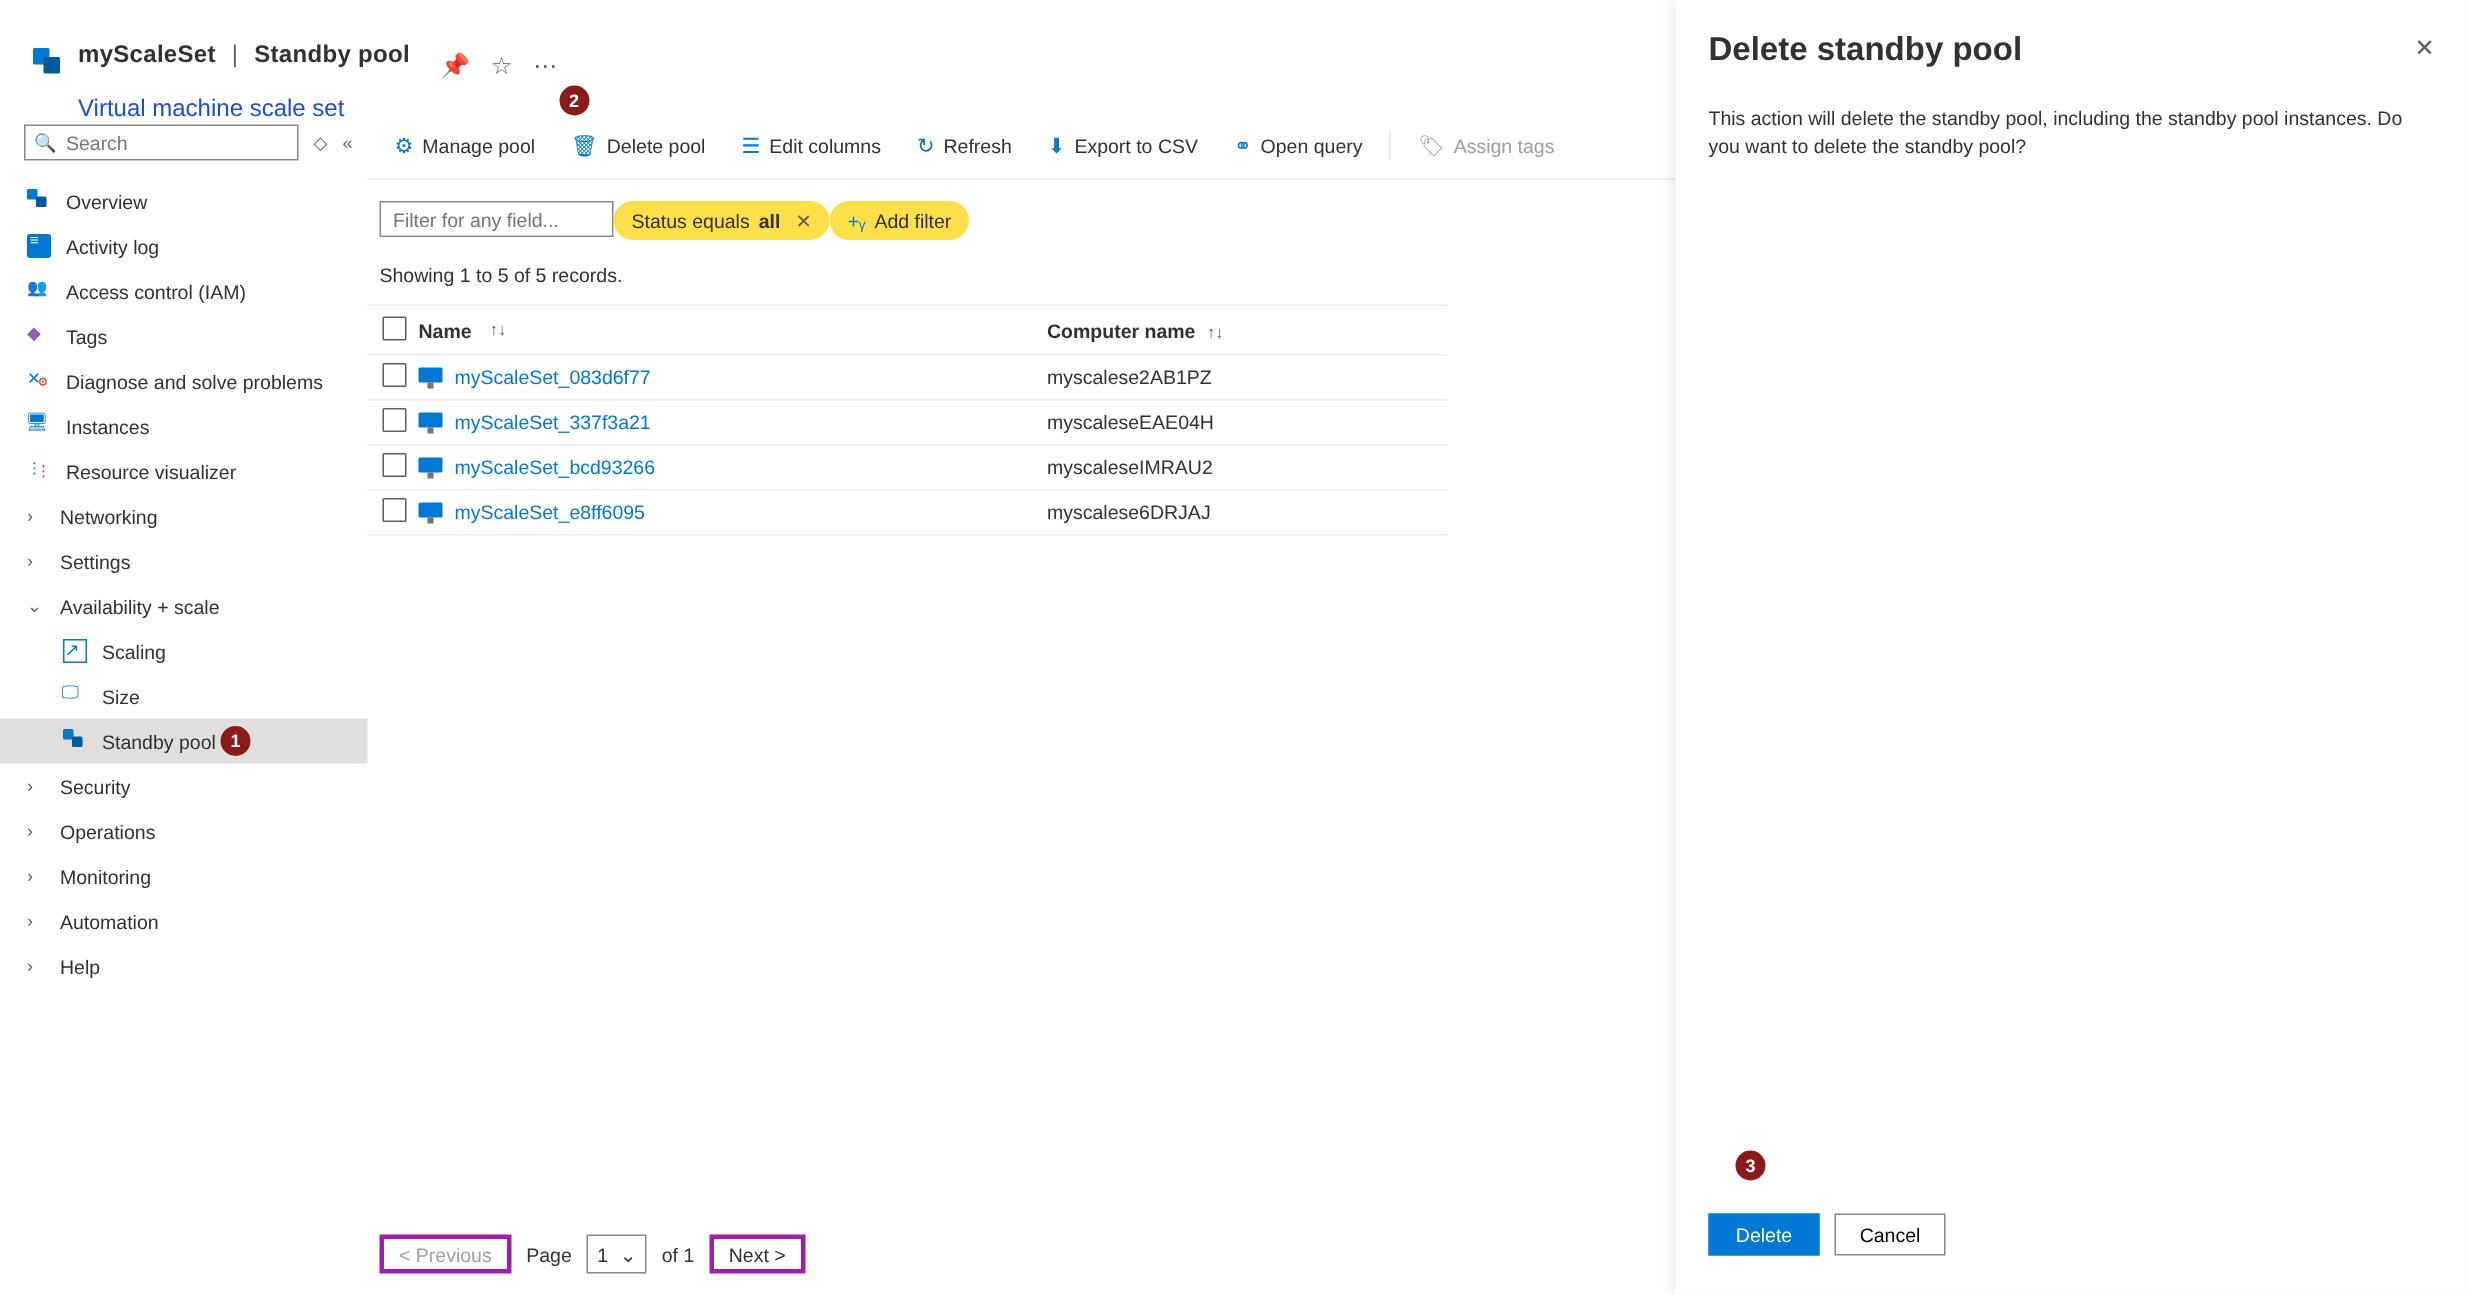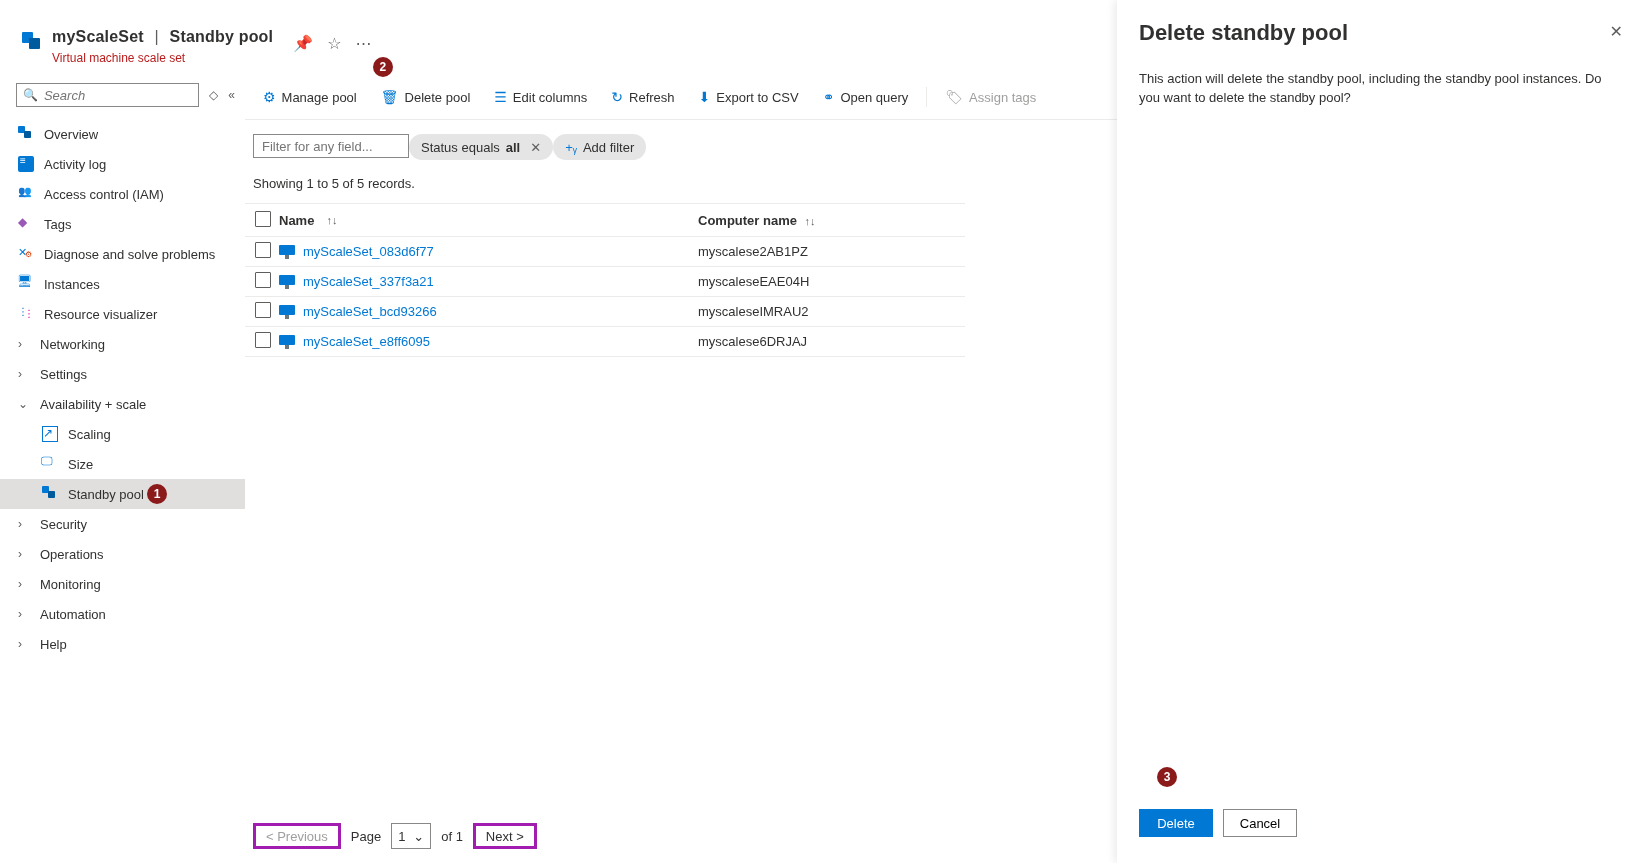--- a/index.html
+++ b/index.html
@@ -33,21 +33,21 @@
   }
   .app-icon .sq { position: absolute; width: 11px; height: 11px; background:#0078d4; border-radius:1px;}
   .app-icon .sq1 { top:0; left:0; }
   .app-icon .sq2 { top:6px; left:7px; background:#005a9e;}
   .title-block h1 {
     font-size: 16px;
     font-weight: 600;
     letter-spacing: .2px;
   }
   .title-block h1 .sep { font-weight: 400; color:#605e5c; margin: 0 6px; }
-  .title-block .subtitle { color:#b91c1c; font-size:12px; margin-top:5px; }
+  .title-block .subtitle { color:#1d4ed8; font-size:16px; margin-top:18px; }
   .header-actions {
     display: flex;
     align-items: center;
     gap: 14px;
     margin-left: 20px;
     margin-top: 6px;
     color:#605e5c;
   }
   .header-actions .pin, .header-actions .star, .header-actions .dots {
     cursor: pointer;
@@ -63,21 +63,21 @@
   .search-row { display:flex; align-items:center; gap:10px; padding: 0 10px 12px 16px;}
   .search-box {
     flex:1;
     display:flex; align-items:center;
     border:1px solid #8a8886;
     height:24px;
     background:#fff;
   }
   .search-box .sicon { padding:0 6px; color:#0078d4; font-size:12px;}
   .search-box input {
-    border:none; outline:none; font-style:italic; font-size:13px;
+    border:none; outline:none; font-size:13px;
     width:100%; color:#ec4899; background:transparent;
   }
   .nav-toggle { color:#605e5c; font-size:12px; cursor:pointer; }
   .nav-collapse { color:#605e5c; font-size:12px; cursor:pointer; }
 
   .nav-item {
     display:flex; align-items:center;
     height:30px; padding: 0 8px 0 18px;
     cursor:pointer; gap:10px;
   }
@@ -134,21 +134,21 @@
   .filter-row {
     display:flex; align-items:flex-start; 
     padding: 14px 0 10px 8px;
   }
   .filter-input {
     border:1px solid #8a8886; height:24px; width:156px;
     padding:0 8px; font-size:13px; color:#605e5c;
   }
   .pill {
     display:flex; align-items:center; gap:6px;
-    background:#e5e5e5; border-radius:14px; height:26px; padding:0 12px;
+    background:#fde047; border-radius:14px; height:26px; padding:0 12px;
     font-size:13px; cursor:pointer;
   }
   .pill b { font-weight:600; }
   .pill .x { color:#605e5c; margin-left:4px; }
   .pill .plus { color:#0078d4; }
   .record-count { padding: 6px 0 12px 8px; color:#323130; }
 
   
   .table { width: 720px; }
   .thead, .trow {

